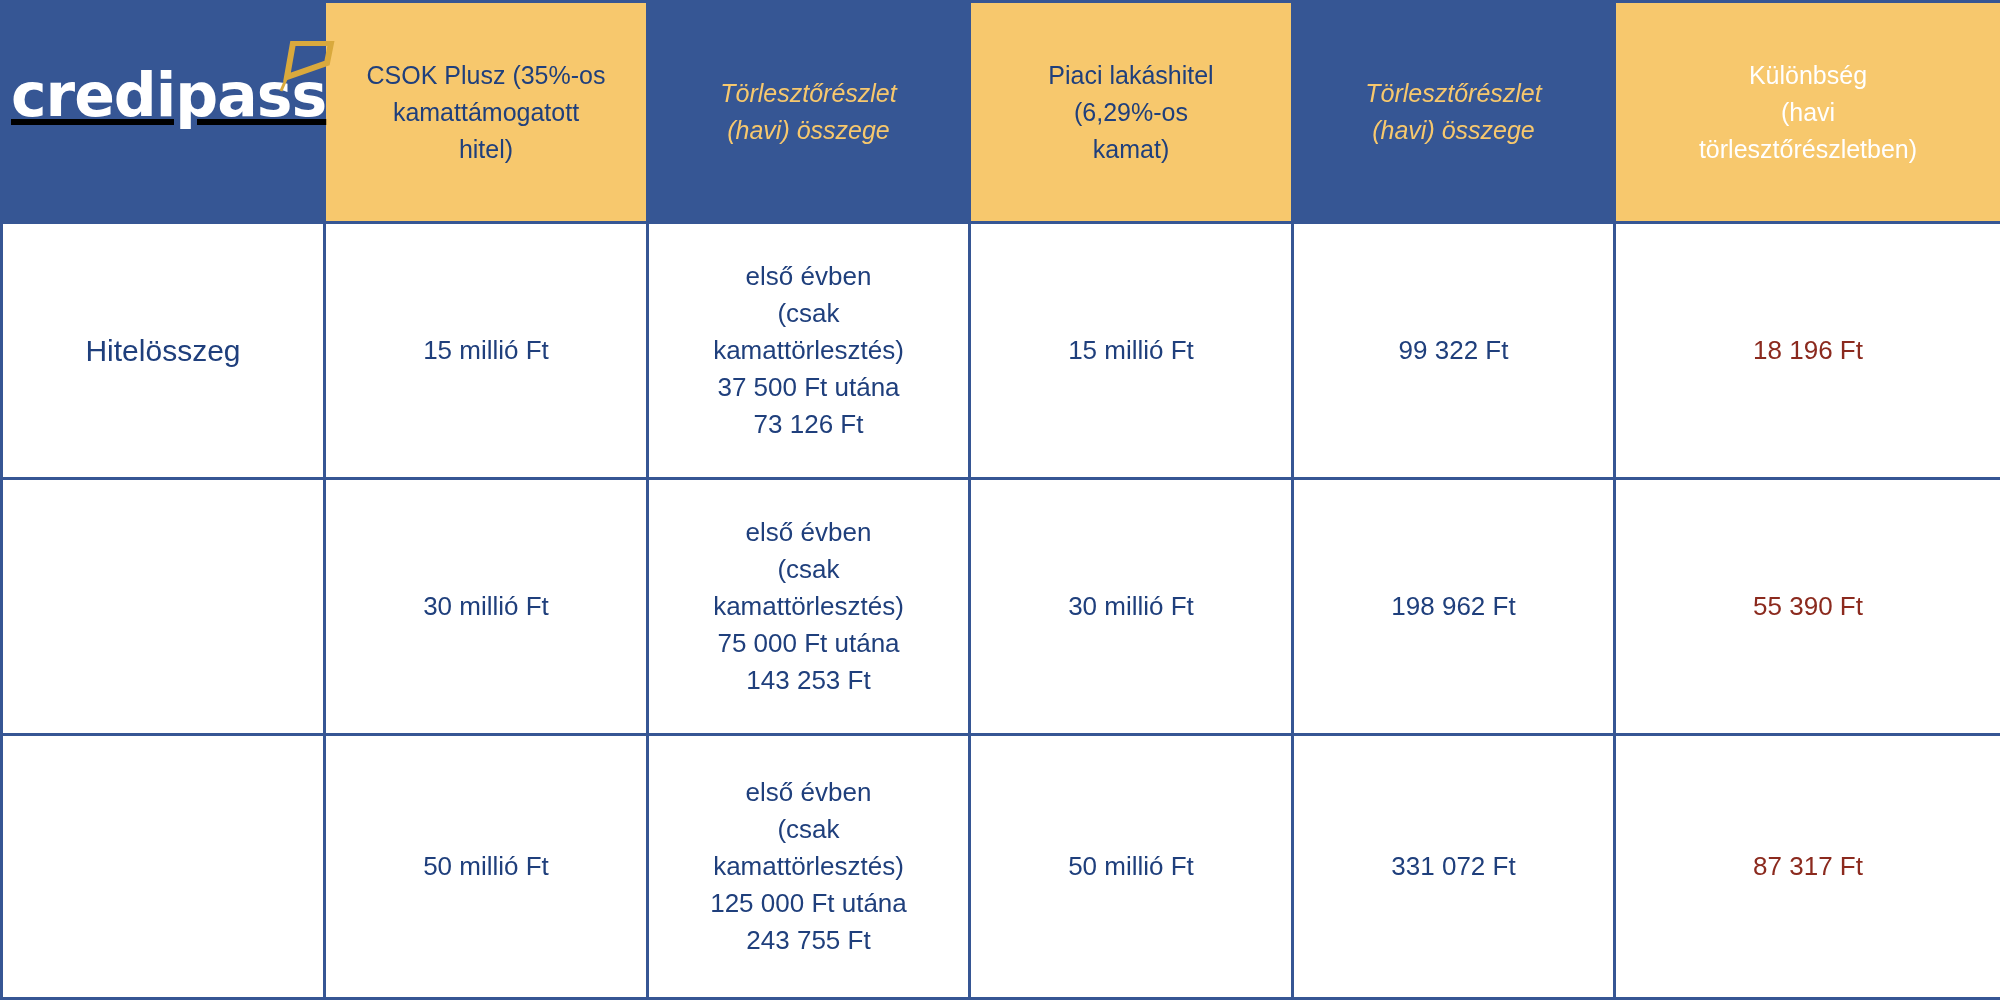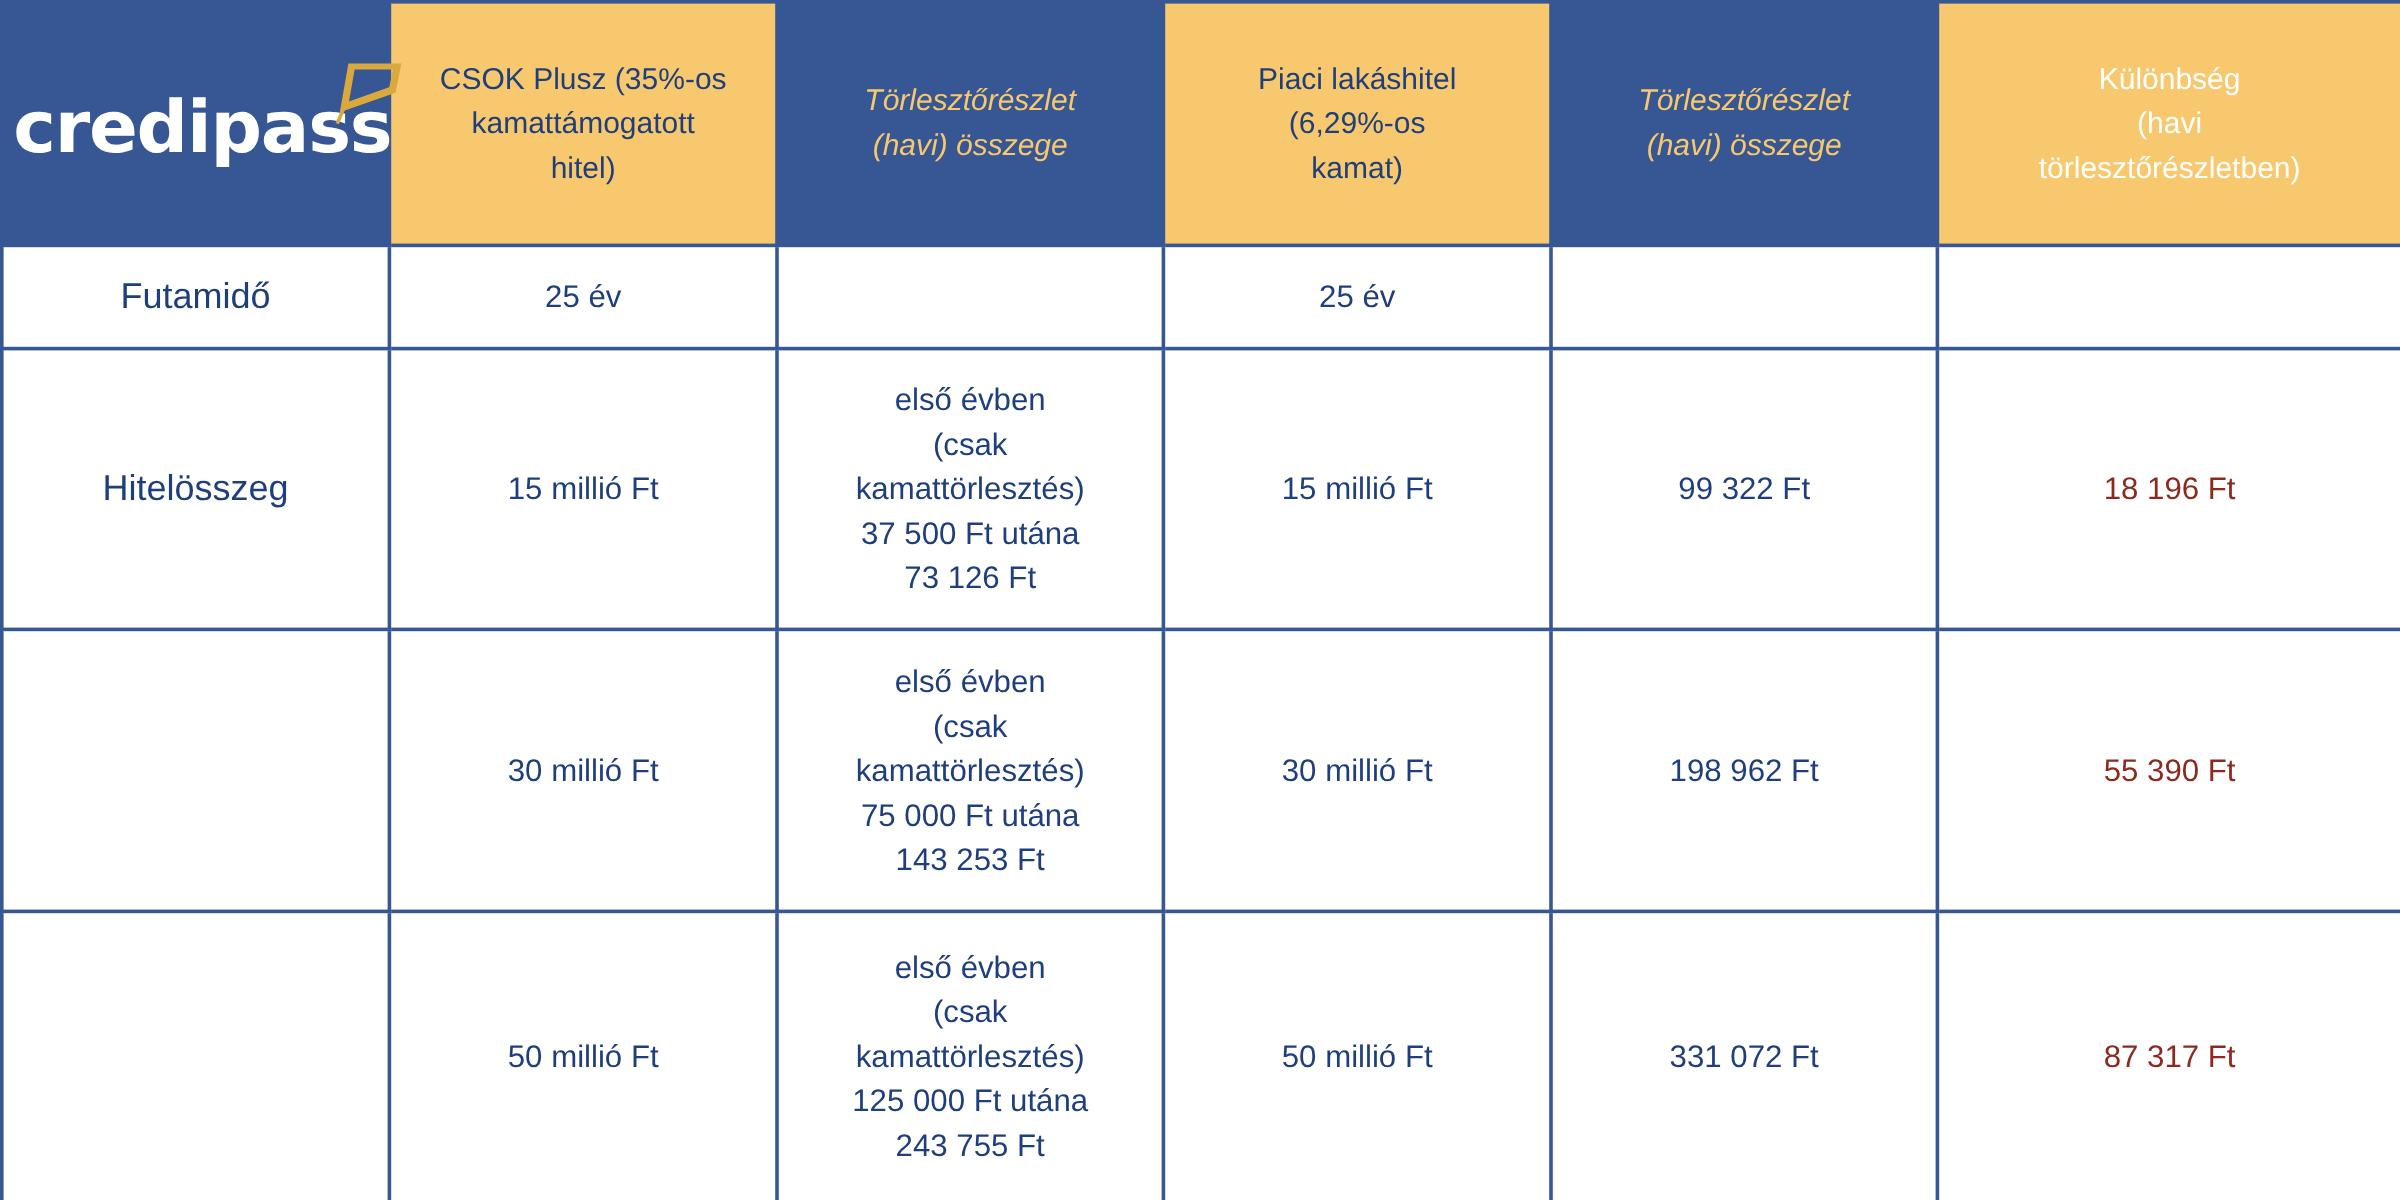--- a/index.html
+++ b/index.html
@@ -8,21 +8,21 @@
   .tbl { position: absolute; left: 0; top: 0; width: 2000px; height: 1000px;
          border-collapse: collapse; table-layout: fixed; background: #365694; }
   .tbl td, .tbl th { border: 3px solid #365694; padding: 0; text-align: center;
          vertical-align: middle; font-weight: normal; }
   .tbl th { font-size: 25px; line-height: 37px; }
   .tbl td { font-size: 26px; line-height: 37px; color: #1F3F7C; background: #ffffff; }
   .h-gold { background: #F7C86D; color: #1F3F7C; }
   .h-navy { background: #365694; color: #F7C86D; font-style: italic; }
   .h-gold.diff { color: #ffffff; }
   .logo-cell { background: #365694; position: relative; text-align: left !important; }
-  .logo { position: absolute; left: 8px; top: 50px; }
+  .logo { position: absolute; left: 8px; top: 38px; text-decoration: underline; }
   .logo-text { font-family: "DejaVu Sans", sans-serif; font-weight: bold; font-size: 60px;
                color: #ffffff; letter-spacing: -1px; line-height: 1; display: block; padding-top: 24px; }
   .logo svg { position: absolute; left: 268px; top: 0; }
   .red { color: #8B2A1E !important; }
   .label { font-size: 30px !important; }
   .ml { white-space: pre-line; }
 </style>
 </head>
 <body>
 
@@ -53,28 +53,20 @@
 (havi) összege</th>
     <th class="h-gold ml">Piaci lakáshitel
 (6,29%-os
  kamat)</th>
     <th class="h-navy ml">Törlesztőrészlet
 (havi) összege</th>
     <th class="h-gold diff ml">Különbség
 (havi
 törlesztőrészletben)</th>
   </tr>
-  <tr style="height:86px">
-    <td class="label">Futamidő</td>
-    <td>25 év</td>
-    <td class="ml"></td>
-    <td>25 év</td>
-    <td></td>
-    <td class="red"></td>
-  </tr>
   <tr style="height:234px">
     <td class="label">Hitelösszeg</td>
     <td>15 millió Ft</td>
     <td class="ml">első évben
 (csak
 kamattörlesztés)
 37 500 Ft utána
 73 126 Ft</td>
     <td>15 millió Ft</td>
     <td>99 322 Ft</td>

